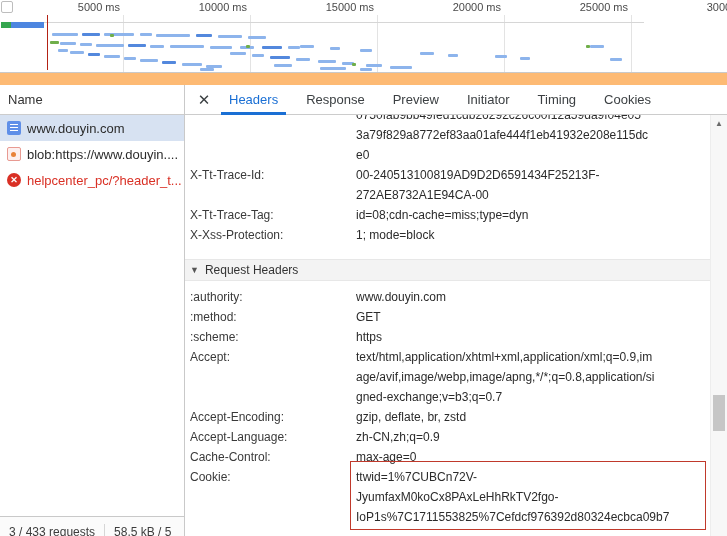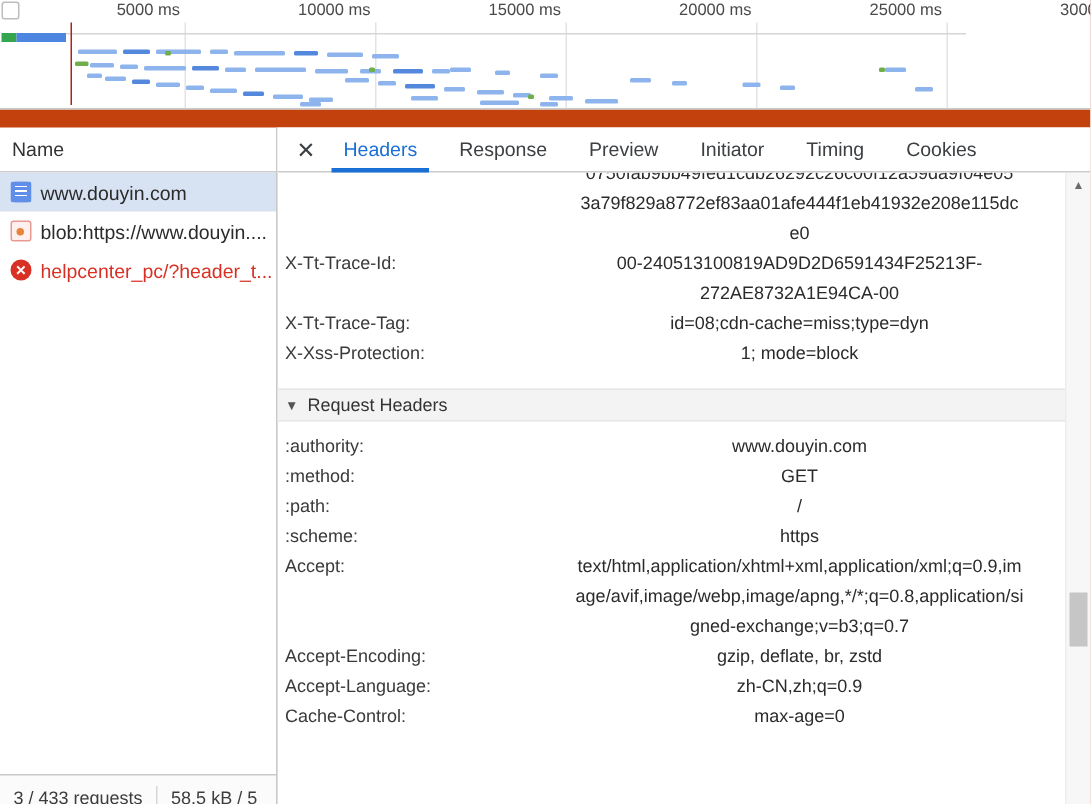--- a/index.html
+++ b/index.html
@@ -1,18 +1,18 @@
 <!DOCTYPE html>
 <html><head>
 <meta charset="utf-8">
 <style>
   * { margin:0; padding:0; box-sizing:border-box; }
   html,body { width:727px; height:536px; overflow:hidden; background:#fff;
     font-family:"Liberation Sans", sans-serif; color:#333; }
-  .stage { position:relative; width:727px; height:536px; background:#c2410c; }
+  .stage { position:relative; width:727px; height:536px; background:#fdba74; }
 
   
   .overview { position:relative; width:727px; height:73px; background:#fff;
     border-bottom:1px solid #c9c9c9; overflow:hidden; }
   .ruler-label { position:absolute; top:1px; font-size:11px; color:#4a4a4a;
     transform:translateX(-100%); white-space:nowrap; }
   .gridline { position:absolute; top:15px; bottom:0; width:1px; background:#e3e3e3; }
   .load-line { position:absolute; top:15px; bottom:2px; width:1px; background:#b32215; }
   .wf-bar { position:absolute; height:3px; border-radius:1px; }
   .long-line { position:absolute; height:1px; background:#d6d6d6; }
@@ -59,21 +59,21 @@
   .tab.active { color:#1a6fd4; }
   .tab.active::after { content:""; position:absolute; left:0; right:0; bottom:0;
     height:3px; background:#1a6fd4; }
 
   .content-wrap { position:relative; flex:1; min-height:0; }
   .content { position:absolute; left:0; top:0; right:17px; bottom:0; overflow:hidden;
     padding-left:5px; font-size:12px; }
   .hrow { display:flex; line-height:20px; }
   .hrow.clipped { margin-top:-10px; }
   .hname { width:166px; flex:0 0 166px; color:#3a3a3a; }
-  .hval { flex:1; min-width:0; color:#2b2b2b; white-space:pre-line; word-break:break-all; position:relative;text-align:center; }
+  .hval { flex:1; min-width:0; color:#2b2b2b; white-space:pre-line; word-break:break-all; position:relative; }
   .red-box { position:absolute; left:-6px; right:4px; top:-6px; bottom:-3px;
     border:1px solid #c0392b; pointer-events:none; }
   .section-bar { margin:14px 0 6px -5px; height:22px; background:#f3f3f3;
     border-top:1px solid #e7e7e7; border-bottom:1px solid #e7e7e7;
     display:flex; align-items:center; padding-left:5px; font-size:12px; color:#333; cursor:pointer; }
   .section-bar .tri { font-size:9px; color:#555; margin-right:6px; }
 
   
   .scrollbar { position:absolute; right:0; top:0; bottom:0; width:17px;
     background:#f7f7f7; border-left:1px solid #ededed; }
@@ -229,44 +229,46 @@
             </div>
             <div class="hrow">
               <div class="hname">:authority:</div>
               <div class="hval">www.douyin.com</div>
             </div>
             <div class="hrow">
               <div class="hname">:method:</div>
               <div class="hval">GET</div>
             </div>
             <div class="hrow">
-              <div class="hname">:path:</div>
-              <div class="hval">/</div>
-            </div>
-            <div class="hrow">
               <div class="hname">:scheme:</div>
               <div class="hval">https</div>
             </div>
             <div class="hrow">
               <div class="hname">Accept:</div>
               <div class="hval">text/html,application/xhtml+xml,application/xml;q=0.9,im
 age/avif,image/webp,image/apng,*/*;q=0.8,application/si
 gned-exchange;v=b3;q=0.7</div>
             </div>
             <div class="hrow">
               <div class="hname">Accept-Encoding:</div>
               <div class="hval">gzip, deflate, br, zstd</div>
             </div>
             <div class="hrow">
               <div class="hname">Accept-Language:</div>
               <div class="hval">zh-CN,zh;q=0.9</div>
             </div>
             <div class="hrow">
               <div class="hname">Cache-Control:</div>
               <div class="hval">max-age=0</div>
+            </div>
+            <div class="hrow">
+              <div class="hname">Cookie:</div>
+              <div class="hval">ttwid=1%7CUBCn72V-
+JyumfaxM0koCx8PAxLeHhRkTV2fgo-
+IoP1s%7C1711553825%7Cefdcf976392d80324ecbca09b7<div class="red-box"></div></div>
             </div>
           </div>
         <div class="scrollbar">
           <div class="sb-arrow up">▲</div>
           <div class="sb-arrow down">▼</div>
           <div class="sb-thumb" id="sb-thumb" style="top: 280px; height: 36px;"></div>
         </div>
       </div>
     </div>
   </div>

